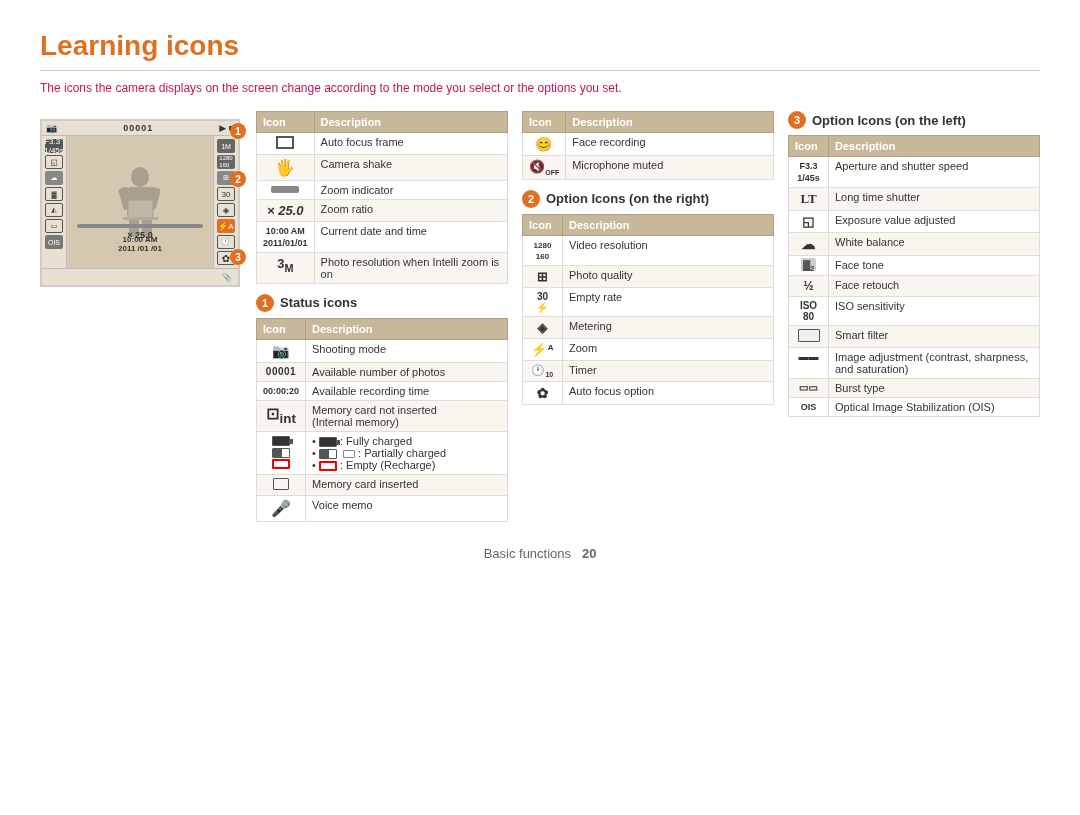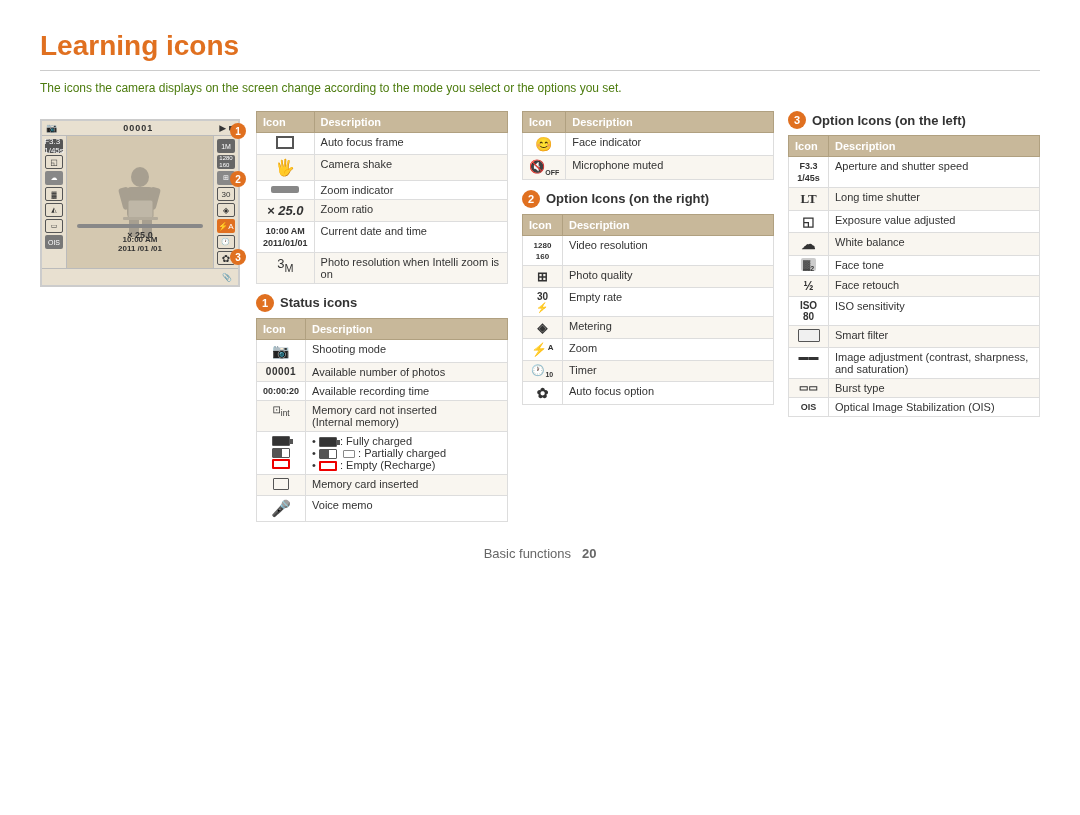--- a/index.html
+++ b/index.html
@@ -17,21 +17,21 @@
       font-size: 28px;
       font-weight: bold;
       color: #e07020;
       border-bottom: 1px solid #ccc;
       padding-bottom: 8px;
       margin-bottom: 10px;
     }
 
     .subtitle {
       font-size: 12px;
-      color: #4d7c0f;
+      color: #be185d;
       margin-bottom: 16px;
     }
 
     .main-layout {
       display: flex;
       gap: 16px;
       align-items: flex-start;
     }
 
     
@@ -202,21 +202,21 @@
       font-weight: bold;
       font-size: 10px;
       white-space: nowrap;
     }
 
     
     .sym-square { display: inline-block; width: 18px; height: 13px; border: 2px solid #555; }
     .sym-zoom { display: inline-block; width: 28px; height: 7px; background: #888; border-radius: 2px; }
     .sym-bold { font-weight: 900; font-size: 13px; font-style: italic; }
     .sym-time { font-size: 9px; font-weight: bold; text-align: center; line-height: 1.1; }
-    .sym-3m { font-size: 13px; font-weight: normal; }
+    .sym-3m { font-size: 13px; font-weight: bold; }
 
     .bullet-list { list-style: none; padding: 0; }
     .bullet-list li::before { content: "• "; }
 
     .battery-full { display: inline-block; width: 18px; height: 10px; border: 1px solid #555; background: #333; border-radius: 1px; position: relative; }
     .battery-full::after { content: ""; display: block; width: 3px; height: 5px; background: #555; position: absolute; right: -4px; top: 2px; }
 
     .battery-half { display: inline-block; width: 18px; height: 10px; border: 1px solid #555; border-radius: 1px; position: relative; }
     .battery-half::before { content: ""; display: block; width: 9px; height: 8px; background: #555; position: absolute; left: 0; top: 0; }
 
@@ -231,22 +231,22 @@
 
     .icon-box-small {
       display: inline-block;
       width: 16px;
       height: 12px;
       border: 1.5px solid #555;
       border-radius: 1px;
     }
 
     .icon-mem {
-      font-size: 10px;
-      font-weight: normal;
+      font-size: 16px;
+      font-weight: bold;
     }
 
     .cam-preview-wrapper {
       position: relative;
       width: 200px;
       margin-top: 8px;
     }
 
     .f-value {
       font-size: 9px;
@@ -419,21 +419,21 @@
       <table style="margin-bottom:10px;">
         <thead>
           <tr>
             <th>Icon</th>
             <th>Description</th>
           </tr>
         </thead>
         <tbody>
           <tr>
             <td class="icon-cell"><span style="font-size:14px;">😊</span></td>
-            <td>Face indicator</td>
+            <td>Face recording</td>
           </tr>
           <tr>
             <td class="icon-cell"><span style="font-size:13px;">🔇<sub style="font-size:7px;">OFF</sub></span></td>
             <td>Microphone muted</td>
           </tr>
         </tbody>
       </table>
 
       <div class="section-header">
         <span class="num-badge">2</span>

